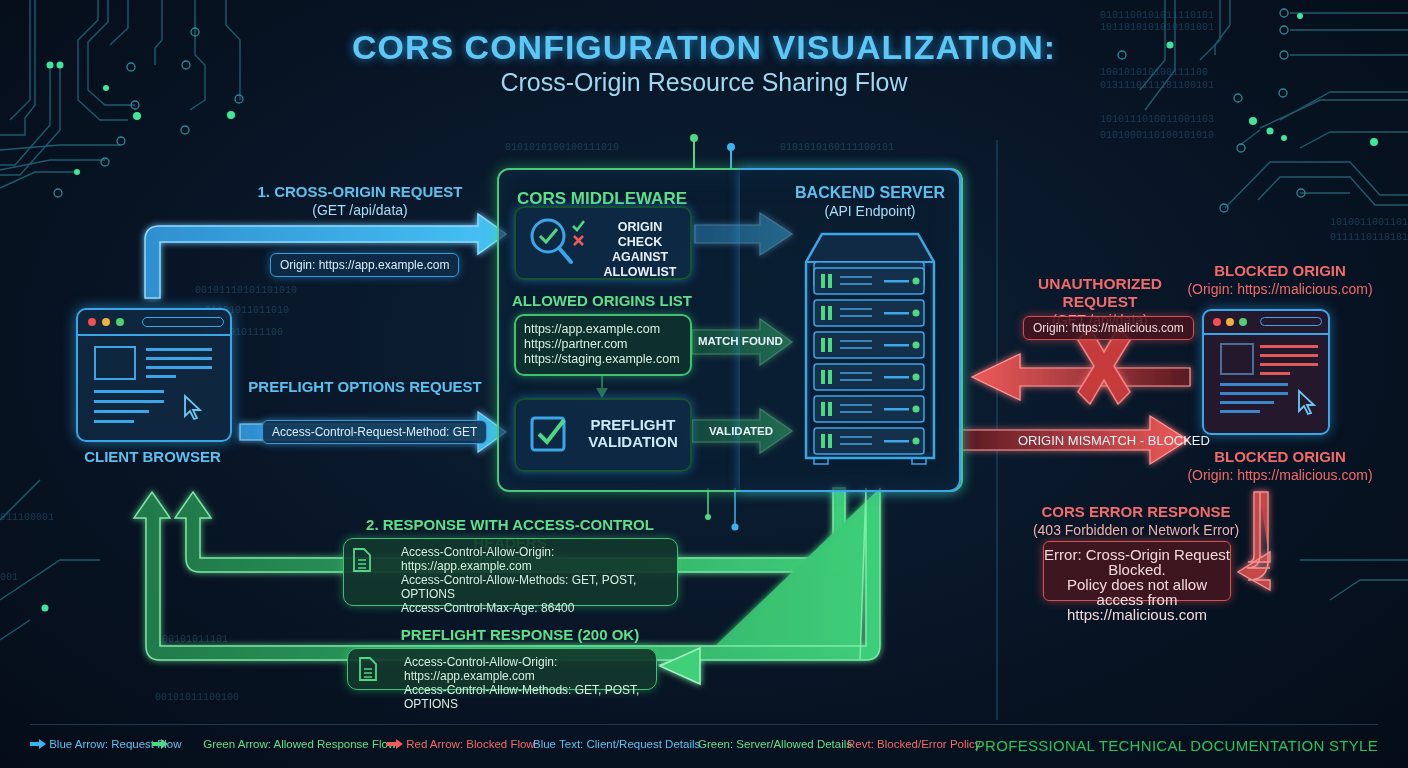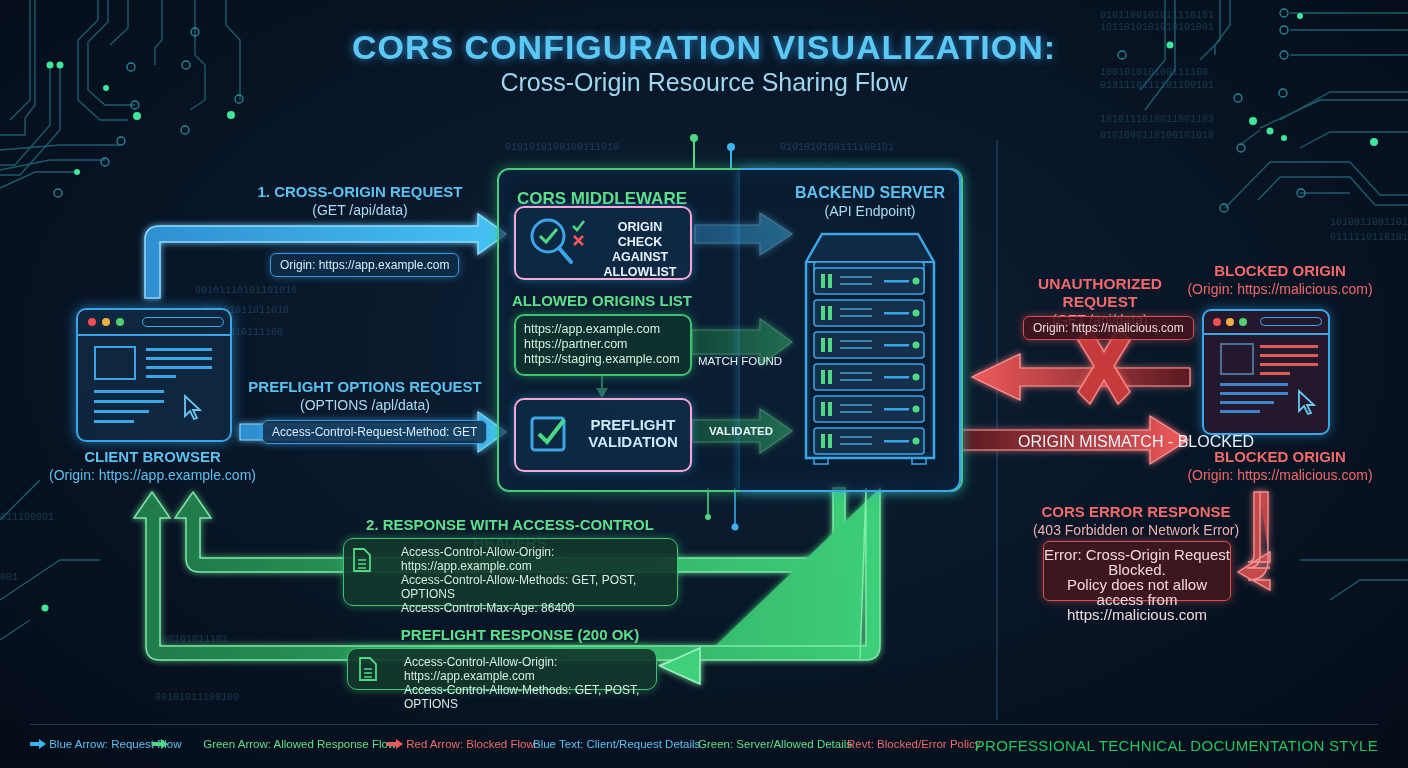--- a/index.html
+++ b/index.html
@@ -11,21 +11,21 @@
   .subtitle{left:0;width:1408px;top:68px;text-align:center;font-size:25px;color:#9fd6f0;}
   .lbl{text-align:center;font-weight:bold;font-size:15px;line-height:18px;}
   .sub{display:block;font-weight:normal;font-size:14px;}
   .blue{color:#5cc0f0;} .green{color:#5ee08a;} .red{color:#f26a6a;} .white{color:#e8f2fa;}
   .pill{border-radius:6px;font-size:12px;padding:4px 9px;white-space:nowrap;}
   .pill.blue{border:1.5px solid #3a9ad8;background:rgba(15,45,75,.85);color:#d8eefc;box-shadow:0 0 8px rgba(50,160,240,.5);}
   .pill.red{border:1.5px solid #d65050;background:rgba(70,20,30,.85);color:#f4dada;box-shadow:0 0 8px rgba(240,80,80,.5);}
   .panel{position:absolute;border-radius:10px;}
   .outer{left:497px;top:168px;width:462px;height:320px;border:2px solid #49c97a;border-radius:12px;box-shadow:0 0 14px rgba(60,220,120,.45), inset 0 0 30px rgba(20,60,100,.4);background:rgba(10,30,50,.55);}
   .outer-blue{left:740px;top:168px;width:219px;height:320px;border:2px solid #3aa6e8;border-left:none;border-radius:0 12px 12px 0;box-shadow:0 0 12px rgba(50,170,240,.5);}
-  .box-b{border:2px solid #f9a8d4;background:rgba(14,42,70,.9);box-shadow:0 0 10px rgba(50,160,240,.5);}
+  .box-b{border:2px solid #14532d;background:rgba(14,42,70,.9);box-shadow:0 0 10px rgba(50,160,240,.5);}
   .box-g{border:2px solid #3fc073;background:rgba(14,50,45,.85);box-shadow:0 0 10px rgba(60,220,120,.45);}
   .box-r{border:1.5px solid #d65050;background:rgba(70,22,30,.85);box-shadow:0 0 10px rgba(240,80,80,.5);}
   .mono{font-size:12.5px;line-height:15px;color:#d8f0e0;}
   .legend{top:738px;font-size:11.5px;white-space:nowrap;}
   .legline{left:30px;top:724px;width:1348px;height:1px;background:#1f3850;}
   .hdr{font-size:12px;line-height:14px;color:#d6efe0;margin-left:20px;}
 </style>
 </head>
 <body>
 
@@ -232,32 +232,30 @@
   <span class="abs" style="left:16px;top:80px;width:70px;height:3px;background:#3aa6e8;"></span>
   <span class="abs" style="left:16px;top:90px;width:70px;height:3px;background:#3aa6e8;"></span>
   <span class="abs" style="left:16px;top:100px;width:55px;height:3px;background:#3aa6e8;"></span>
   <span class="abs" style="left:16px;top:110px;width:40px;height:3px;background:#3aa6e8;"></span>
   <svg class="abs" style="left:104px;top:84px;" width="22" height="28">
       <path d="M3 2 L3 22 L8 17 L12 25 L15 24 L11 16 L18 16 Z" fill="none" stroke="#6ac8f5" stroke-width="1.8"></path>
     </svg>
 </div>
 <div class="abs lbl blue" style="left:30px;top:448px;width:245px;">
   <span>CLIENT BROWSER</span>
-  <span class="sub">(Origin: https://app.example.com)</span>
 </div>
 
 <div class="abs lbl blue" style="left:240px;top:183px;width:240px;">
   <span>1. CROSS-ORIGIN REQUEST</span>
   <span class="sub" style="color:#a8dcf5;">(GET /api/data)</span>
 </div>
 <div class="abs pill blue" style="left:270px;top:253px;">Origin: https://app.example.com</div>
 
 <div class="abs lbl blue" style="left:240px;top:378px;width:250px;">
   <span>PREFLIGHT OPTIONS REQUEST</span>
-  <span class="sub" style="color:#a8dcf5;">(OPTIONS /apl/data)</span>
 </div>
 <div class="abs pill blue" style="left:262px;top:420px;">Access-Control-Request-Method: GET</div>
 
 <div class="panel outer"></div>
 <div class="panel outer-blue"></div>
 
 <div class="abs lbl green" style="left:512px;top:182px;width:180px;font-size:17px;margin-top:8px;">CORS MIDDLEWARE</div>
 
 <div class="panel box-b" style="left:514px;top:206px;width:174px;height:70px;">
   <svg class="abs" style="left:10px;top:6px;" width="70" height="60">
@@ -275,21 +273,21 @@
 </div>
 
 <div class="abs lbl green" style="left:512px;top:292px;width:180px;">ALLOWED ORIGINS LIST</div>
 <div class="panel box-g" style="left:514px;top:314px;width:174px;height:58px;">
   <div class="abs mono" style="left:8px;top:6px;">
     <div>https://app.example.com</div>
     <div>https://partner.com</div>
     <div>https://staging.example.com</div>
   </div>
 </div>
-<div class="abs white" style="left:698px;top:355px;font-weight:normal;font-size:11.5px;text-align:right;">MATCH FOUND</div>
+<div class="abs white" style="left:698px;top:335px;font-weight:bold;font-size:11.5px;text-align:right;">MATCH FOUND</div>
 
 <div class="panel box-b" style="left:514px;top:398px;width:174px;height:70px;">
   <svg class="abs" style="left:14px;top:12px;" width="46" height="44">
     <rect x="2" y="6" width="32" height="32" rx="3" fill="none" stroke="#3aa6e8" stroke-width="3"></rect>
     <path d="M9 22 L17 30 L34 8" fill="none" stroke="#4fd884" stroke-width="4"></path>
   </svg>
   <div class="abs" style="left:62px;top:16px;width:110px;text-align:center;font-weight:bold;font-size:15px;line-height:17px;color:#cde8f8;">
     <div>PREFLIGHT</div>
     <div>VALIDATION</div>
   </div>
@@ -372,21 +370,21 @@
   <span class="abs" style="left:56px;top:61px;width:30px;height:2.5px;background:#e05a5a;"></span>
   <span class="abs" style="left:16px;top:72px;width:68px;height:2.5px;background:#3a86c8;"></span>
   <span class="abs" style="left:16px;top:81px;width:68px;height:2.5px;background:#3a86c8;"></span>
   <span class="abs" style="left:16px;top:90px;width:54px;height:2.5px;background:#3a86c8;"></span>
   <span class="abs" style="left:16px;top:99px;width:40px;height:2.5px;background:#3a86c8;"></span>
   <svg class="abs" style="left:92px;top:78px;" width="22" height="28">
       <path d="M3 2 L3 22 L8 17 L12 25 L15 24 L11 16 L18 16 Z" fill="none" stroke="#6ac8f5" stroke-width="1.8"></path>
     </svg>
 </div>
 
-<div class="abs white" style="left:1018px;top:433px;font-size:16px;">ORIGIN MISMATCH - BLOCKED</div>
+<div class="abs white" style="left:1018px;top:433px;font-size:13px;">ORIGIN MISMATCH - BLOCKED</div>
 
 <div class="abs lbl red" style="left:1185px;top:448px;width:190px;">
   <span>BLOCKED ORIGIN</span>
   <span class="sub">(Origin: https://malicious.com)</span>
 </div>
 
 <div class="abs lbl red" style="left:1030px;top:503px;width:212px;">
   <span>CORS ERROR RESPONSE</span>
   <span class="sub" style="color:#f4b0b0;">(403 Forbidden or Network Error)</span>
 </div>

